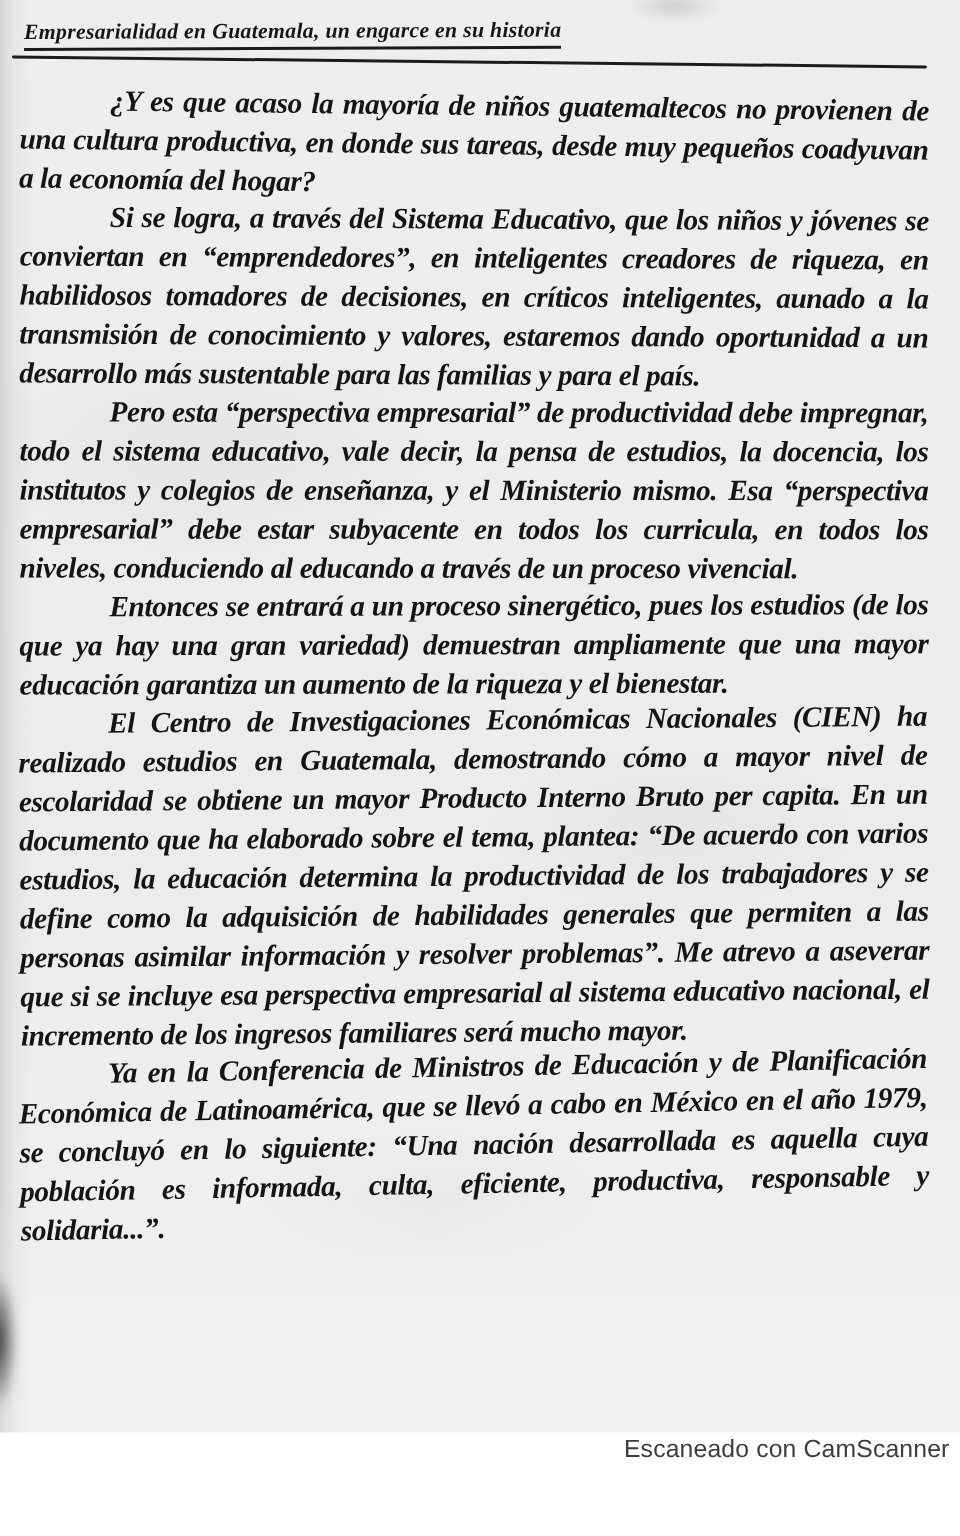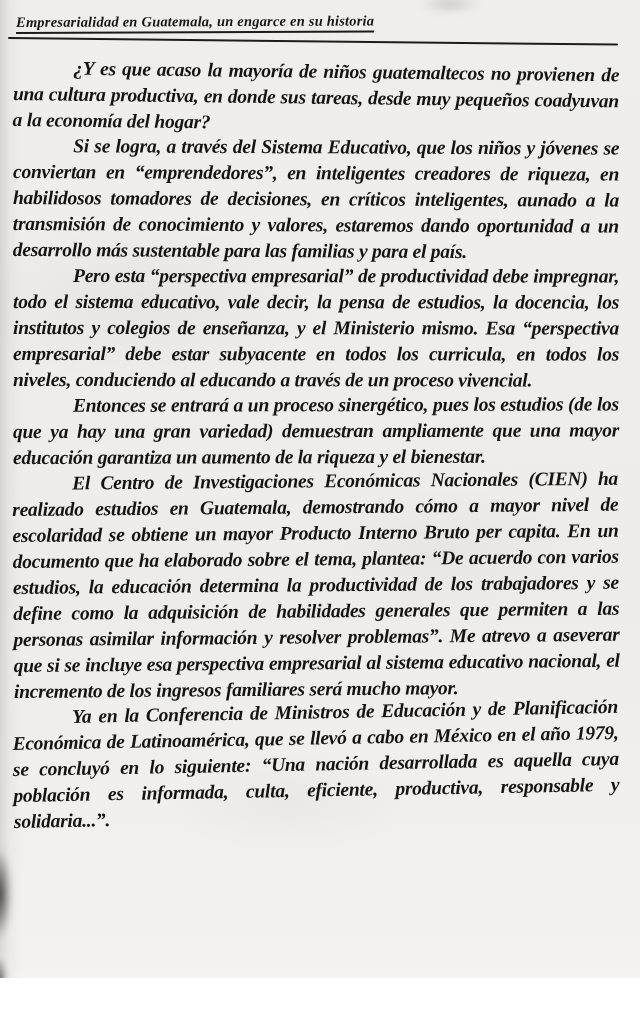--- a/index.html
+++ b/index.html
@@ -121,13 +121,16 @@
       <p class="r3">Pero esta “perspectiva empresarial” de productividad debe impregnar, todo el sistema educativo, vale decir, la pensa de estudios, la docencia, los institutos y colegios de enseñanza, y el Ministerio mismo. Esa “perspectiva empresarial” debe estar subyacente en todos los curricula, en todos los niveles, conduciendo al educando a través de un proceso vivencial.</p>
       <p class="r4">Entonces se entrará a un proceso sinergético, pues los estudios (de los que ya hay una gran variedad) demuestran ampliamente que una mayor educación garantiza un aumento de la riqueza y el bienestar.</p>
       <p class="r5">El Centro de Investigaciones Económicas Nacionales (CIEN) ha realizado estudios en Guatemala, demostrando cómo a mayor nivel de escolaridad se obtiene un mayor Producto Interno Bruto per capita. En un documento que ha elaborado sobre el tema, plantea: “De acuerdo con varios estudios, la educación determina la productividad de los trabajadores y se define como la adquisición de habilidades generales que permiten a las personas asimilar información y resolver problemas”. Me atrevo a aseverar que si se incluye esa perspectiva empresarial al sistema educativo nacional, el incremento de los ingresos familiares será mucho mayor.</p>
       <p class="r6">Ya en la Conferencia de Ministros de Educación y de Planificación Económica de Latinoamérica, que se llevó a cabo en México en el año 1979, se concluyó en lo siguiente: “Una nación desarrollada es aquella cuya población es informada, culta, eficiente, productiva, responsable y solidaria...”.</p>
     </main>
 
     <div class="footer-rule"></div>
     <span class="page-number">129</span>
   </div>
 
+  <div class="camscanner-bar">
+    <span>Escaneado con CamScanner</span>
+  </div>
 </div>
 
 </body></html>

